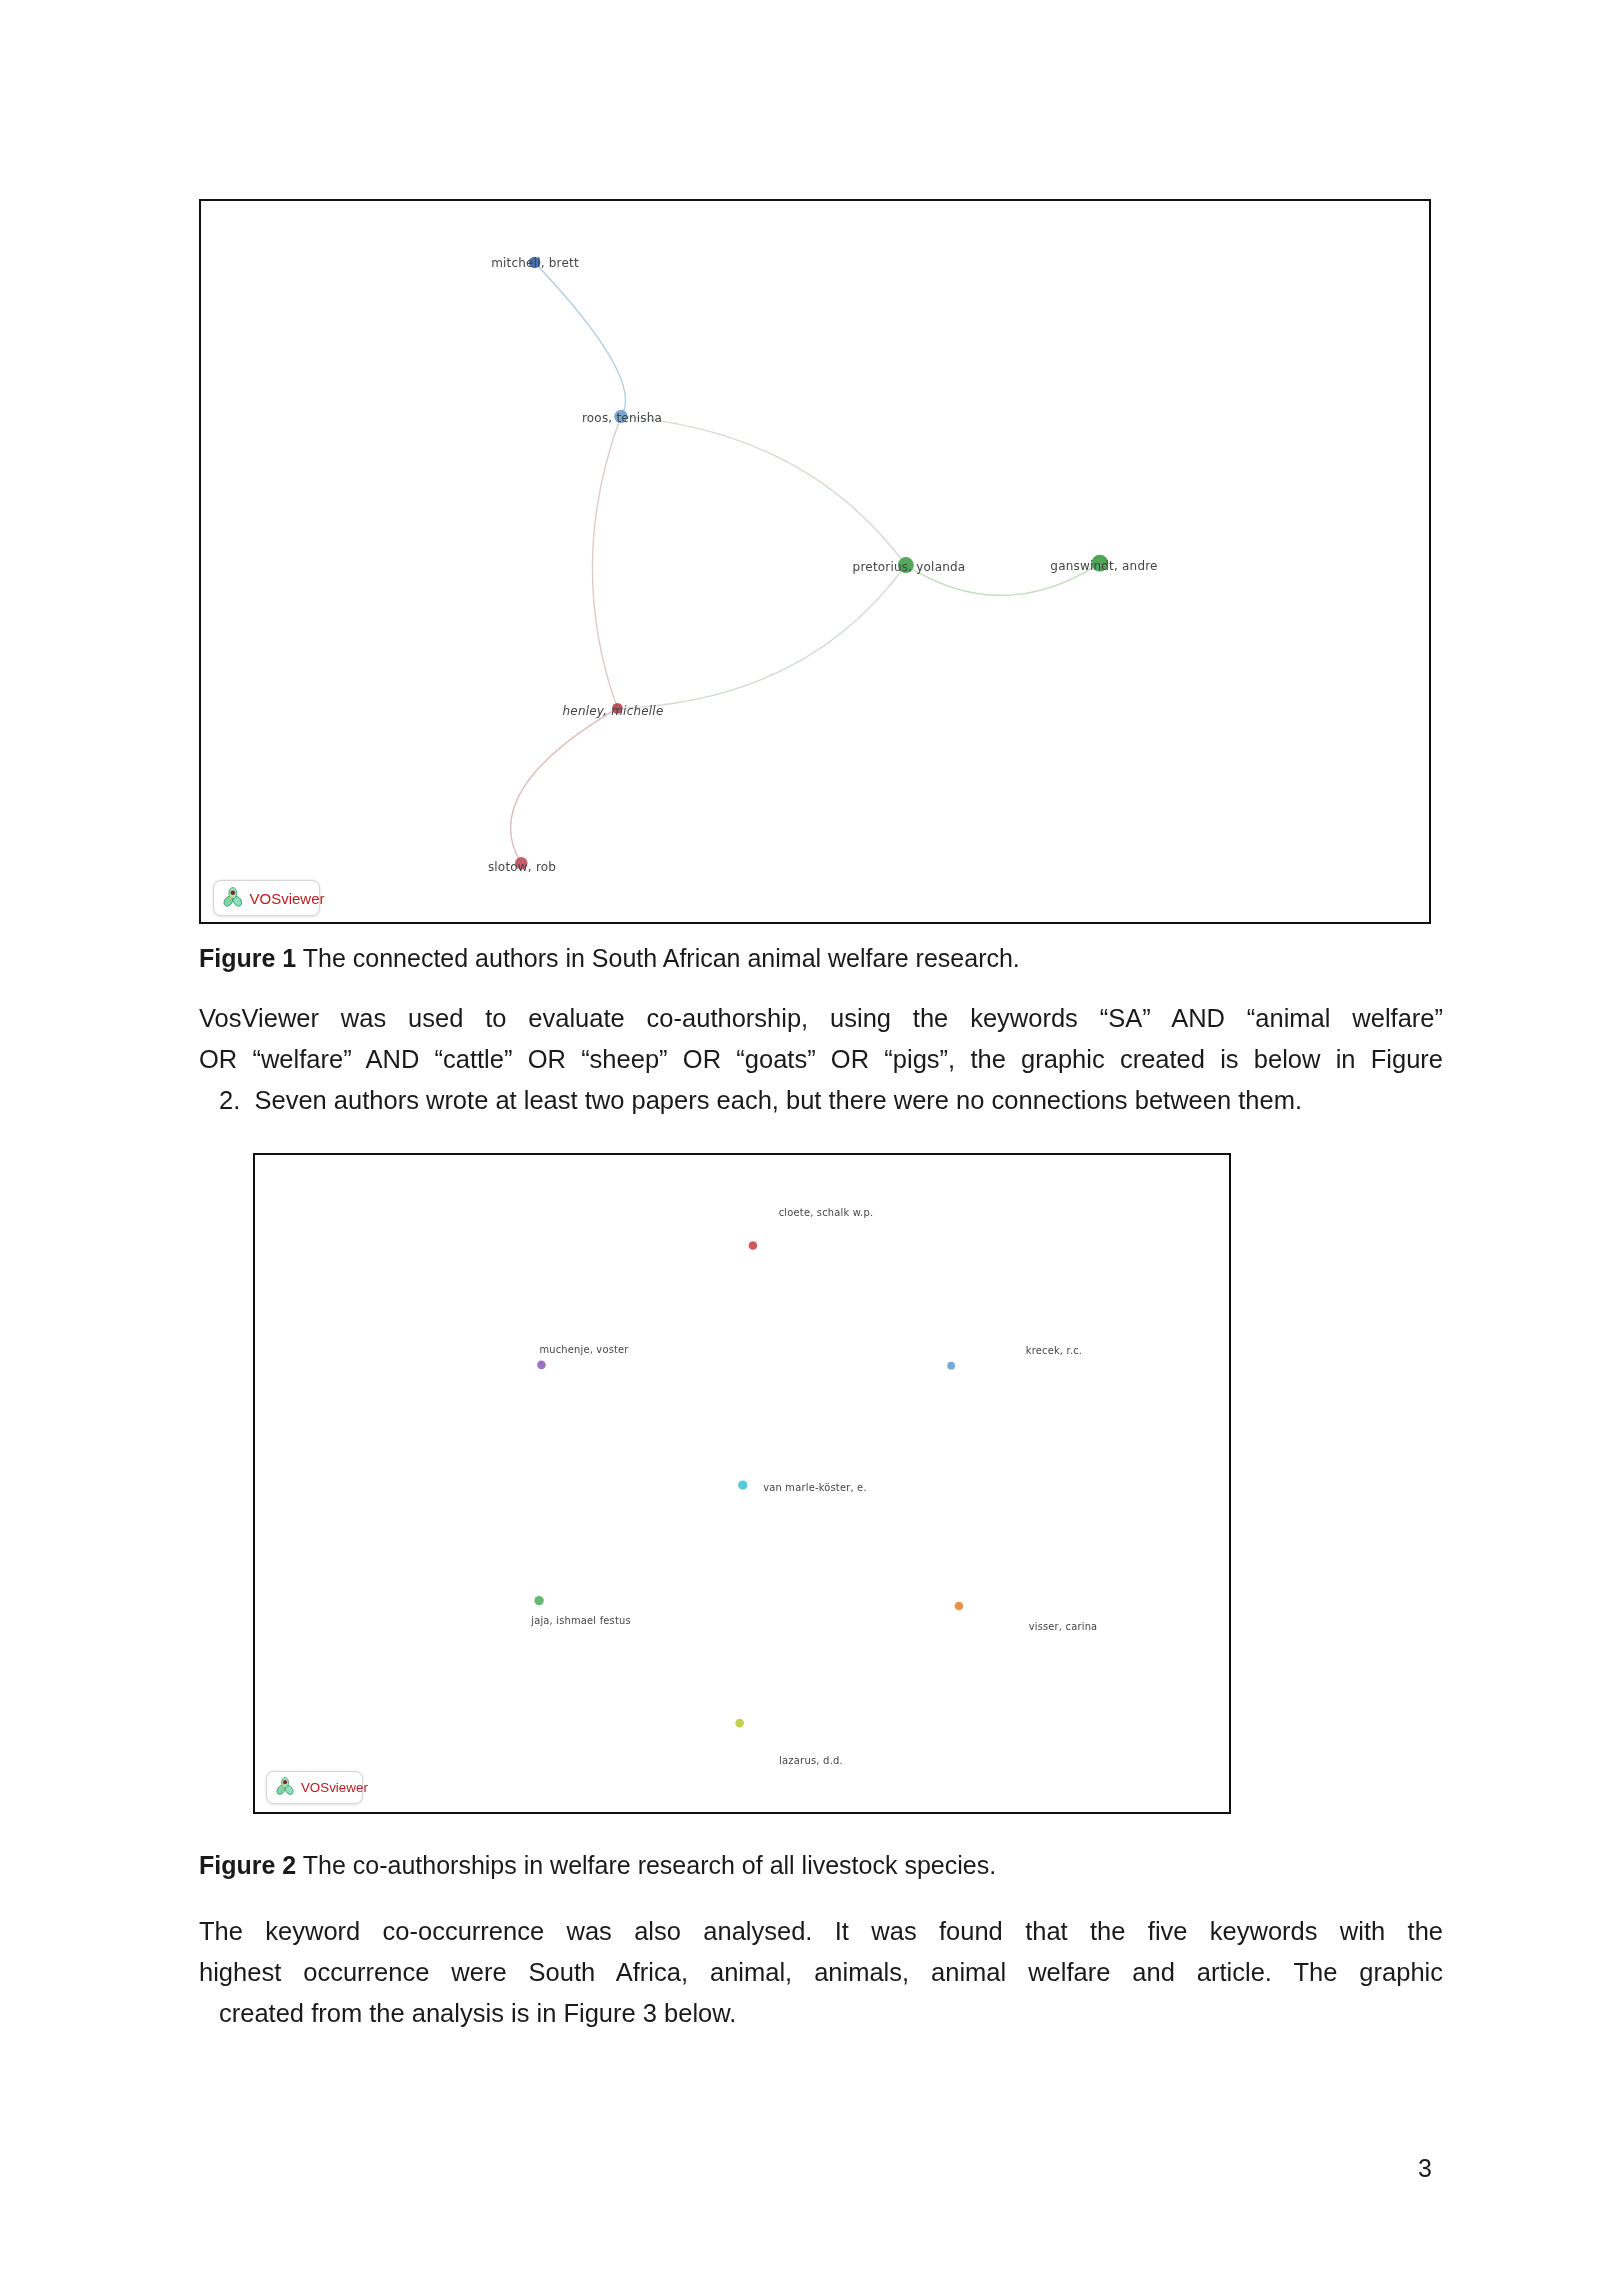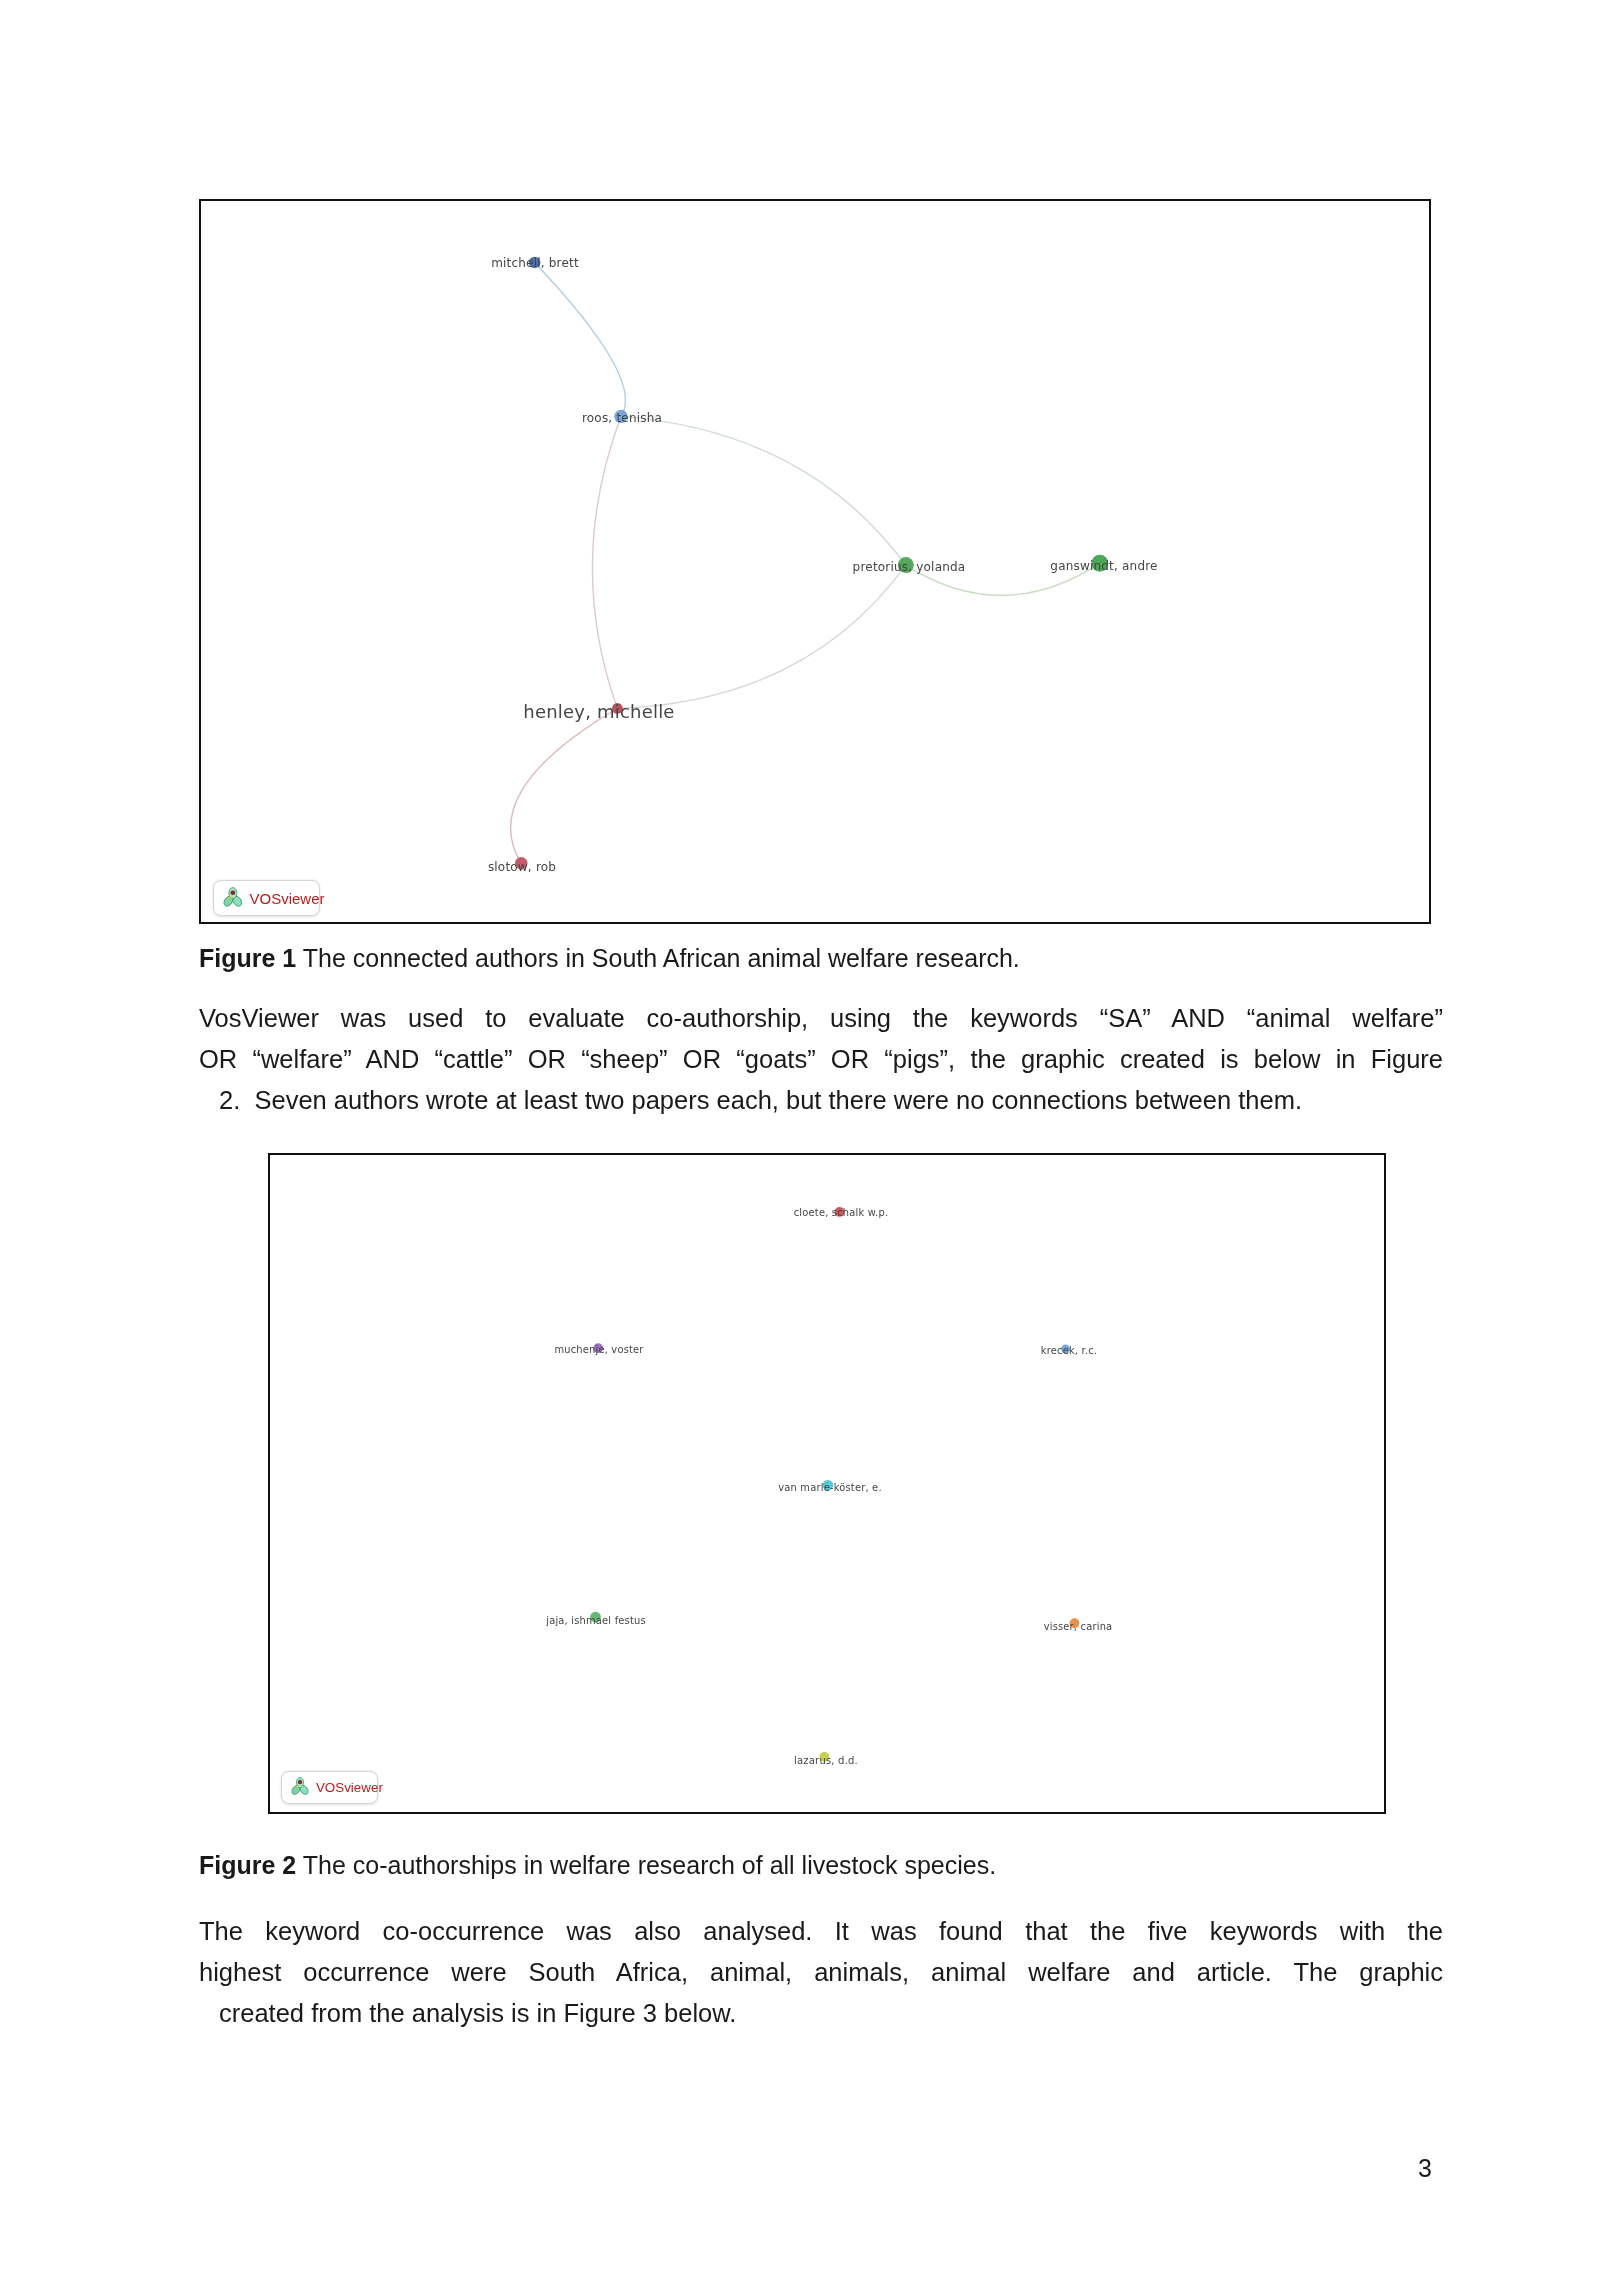--- a/index.html
+++ b/index.html
@@ -48,21 +48,21 @@
         <circle cx="790" cy="409" r="9" fill="#46a24f" fill-opacity="0.92"></circle>
         <circle cx="1008" cy="407" r="9.5" fill="#3f9e4a" fill-opacity="0.92"></circle>
         <circle cx="466" cy="570" r="6" fill="#b04550" fill-opacity="0.92"></circle>
         <circle cx="358" cy="744" r="7" fill="#c05060" fill-opacity="0.92"></circle>
       </svg>
     <div class="net-labels" id="fig1-labels">
         <div class="net-label" style="left: 334px; top: 62px; font-size: 12px;">mitchell, brett</div>
         <div class="net-label" style="left: 421px; top: 217px; font-size: 12px; text-align: right;">roos, tenisha</div>
         <div class="net-label" style="left: 708px; top: 366px; font-size: 12px;">pretorius, yolanda</div>
         <div class="net-label" style="left: 903px; top: 365px; font-size: 12px;">ganswindt, andre</div>
-        <div class="net-label" style="left: 398px; top: 510px; font-size: 18px;">henley, michelle</div>
+        <div class="net-label" style="left: 412px; top: 510px; font-size: 12px; font-style: italic;">henley, michelle</div>
         <div class="net-label" style="left: 321px; top: 666px; font-size: 12px;">slotow, rob</div>
       </div>
     <div class="vos-logo" id="fig1-logo" style="left: 11.6px; top: 679px; width: 107px; height: 36px;">
       <span>
         <svg width="19.7" height="21.5" viewBox="0 0 22 24">
           <ellipse cx="6" cy="17" rx="4.2" ry="6" transform="rotate(35 6 17)" fill="#7fd3a8" stroke="#3e9e6e" stroke-width="1"></ellipse>
           <ellipse cx="16" cy="17" rx="4.2" ry="6" transform="rotate(-35 16 17)" fill="#8fdec0" stroke="#3e9e6e" stroke-width="1"></ellipse>
           <ellipse cx="11" cy="8" rx="4.4" ry="6.2" fill="#a8e4c4" stroke="#3e9e6e" stroke-width="1"></ellipse>
           <circle cx="11" cy="7.5" r="2.6" fill="#7a2e25"></circle>
           <circle cx="8" cy="13" r="1.4" fill="#e8c33a"></circle>
@@ -73,21 +73,21 @@
   </div>
 
   <p class="caption" style="top:943px;"><b>Figure 1</b><span> The connected authors in South African animal welfare research.</span></p>
 
   <div class="para" id="para1" style="top:998px;">
       <div class="line jl">VosViewer was used to evaluate co-authorship, using the keywords “SA” AND “animal welfare”</div>
       <div class="line jl">OR “welfare” AND “cattle” OR “sheep” OR “goats” OR “pigs”, the graphic created is below in Figure</div>
       <div class="line last">2.  Seven authors wrote at least two papers each, but there were no connections between them.</div>
     </div>
 
-  <div class="figure-box" id="fig2-box" style="left: 268px; top: 1153px; width: 1118px; height: 661px;">
+  <div class="figure-box" id="fig2-box" style="left: 253px; top: 1153px; width: 978px; height: 661px;">
     <svg class="net-svg" id="fig2-svg" viewBox="0 0 1248 738">
         <circle cx="638" cy="64" r="5.5" fill="#c94b4b" fill-opacity="0.92"></circle>
         <circle cx="367" cy="217" r="5.5" fill="#9467bd" fill-opacity="0.92"></circle>
         <circle cx="892" cy="218" r="5" fill="#6a9fd8" fill-opacity="0.92"></circle>
         <circle cx="625" cy="371" r="6" fill="#45c5d6" fill-opacity="0.92"></circle>
         <circle cx="364" cy="519" r="6" fill="#58b368" fill-opacity="0.92"></circle>
         <circle cx="902" cy="526" r="5.5" fill="#e8883a" fill-opacity="0.92"></circle>
         <circle cx="621" cy="676" r="5.5" fill="#c0cc3e" fill-opacity="0.92"></circle>
       </svg>
     <div class="net-labels" id="fig2-labels">

